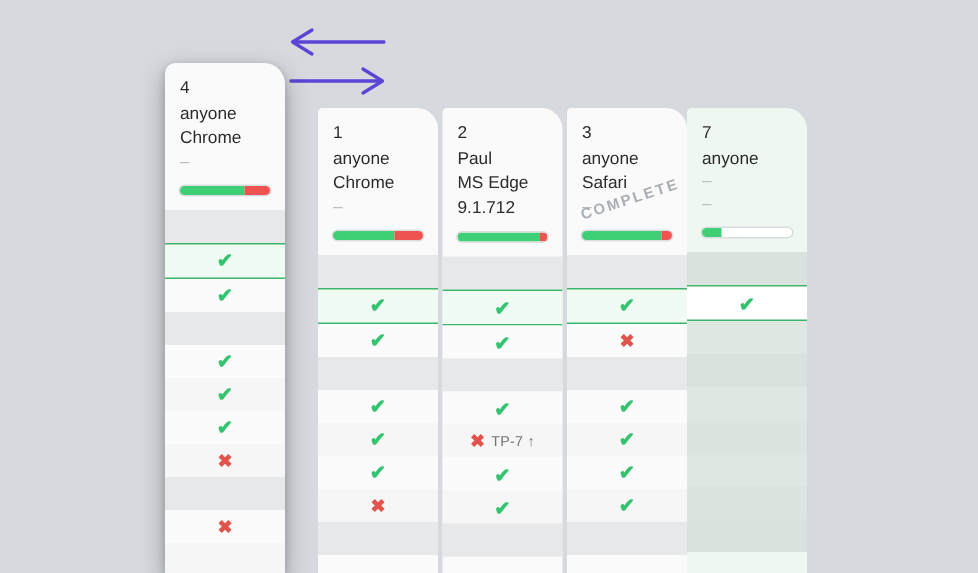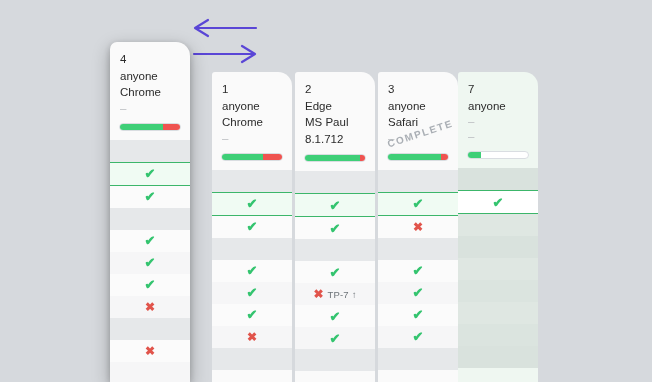--- a/index.html
+++ b/index.html
@@ -153,23 +153,23 @@
             <span class="cellinner">
               <span class="cross">✖</span>
             </span>
           </div>
           <div class="row gap"></div>
         </div>
       </div>
       <div class="col" style="left:295px;top:72px;width:80px;height:310px;">
         <div class="head">
           <div class="line">2</div>
-          <div class="line">Edge</div>
-          <div class="line">MS Paul</div>
-          <div class="line">8.1.712</div>
+          <div class="line">Paul</div>
+          <div class="line">MS Edge</div>
+          <div class="line">9.1.712</div>
         </div>
         <div class="barwrap">
           <div class="bar">
             <div class="g" style="width:92%"></div>
             <div class="r" style="width:8%"></div>
           </div>
         </div>
         <div class="rows">
           <div class="row gap"></div>
           <div class="row hl">

